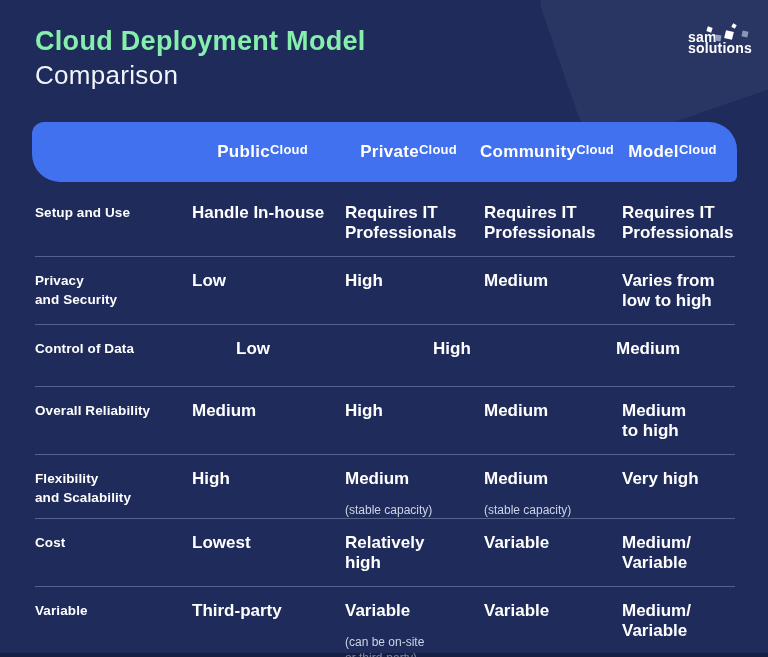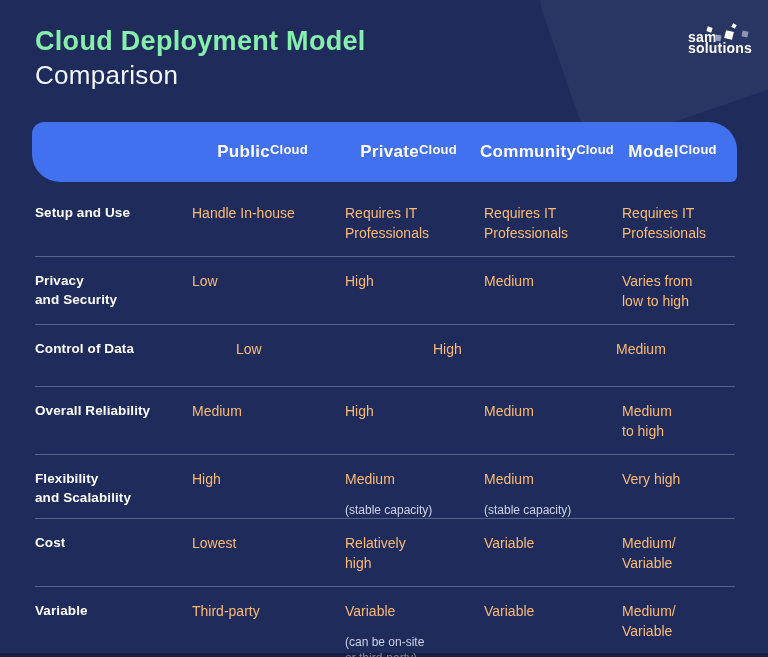--- a/index.html
+++ b/index.html
@@ -71,21 +71,21 @@
   .row.r6 { min-height: 62px; }
   .row.r7 { min-height: 95px; border-bottom: none; }
 
   .cell { padding-right: 12px; }
   .label {
     font-size: 13.5px; font-weight: 700; color: #FFFFFF;
     line-height: 19px; white-space: pre-line; letter-spacing: 0.1px;
   }
   .val {
     display: block;
-    font-size: 14px; font-weight: 400; color: #fdba74;
+    font-size: 17px; font-weight: 700; color: #ffffff;
     line-height: 20px; white-space: pre-line;
   }
   .note {
     display: block;
     font-size: 12px; color: #CSD; color: #CDD4E6;
     line-height: 16px; white-space: pre-line; margin-top: 13px;
   }
 
   .bottom-strip {
     position: absolute; left: 0; bottom: 0;

